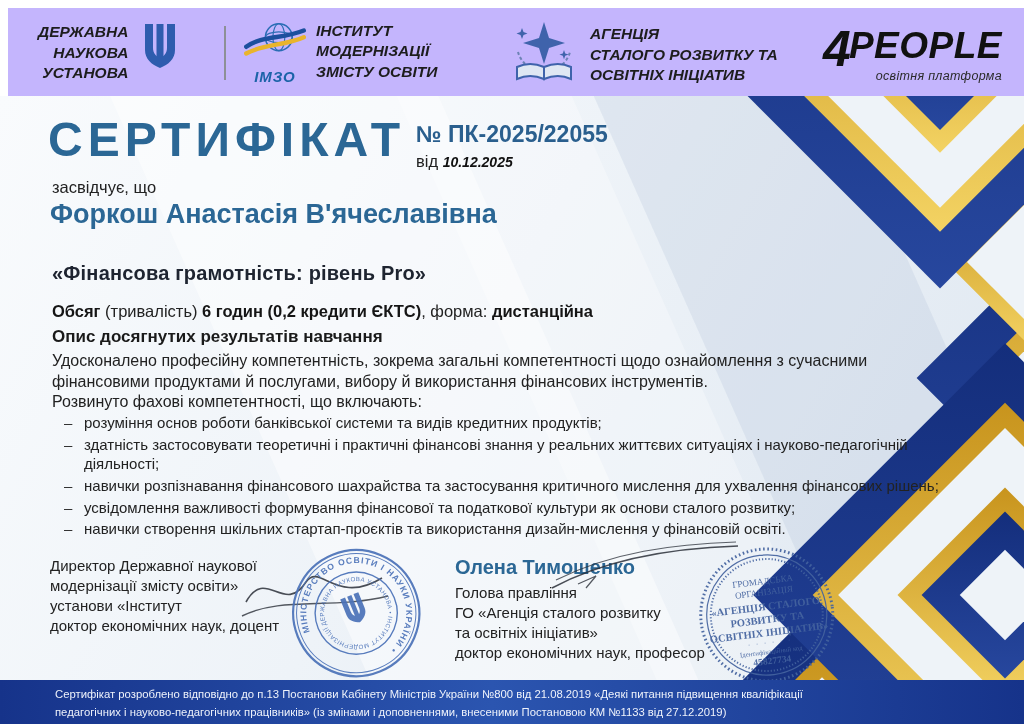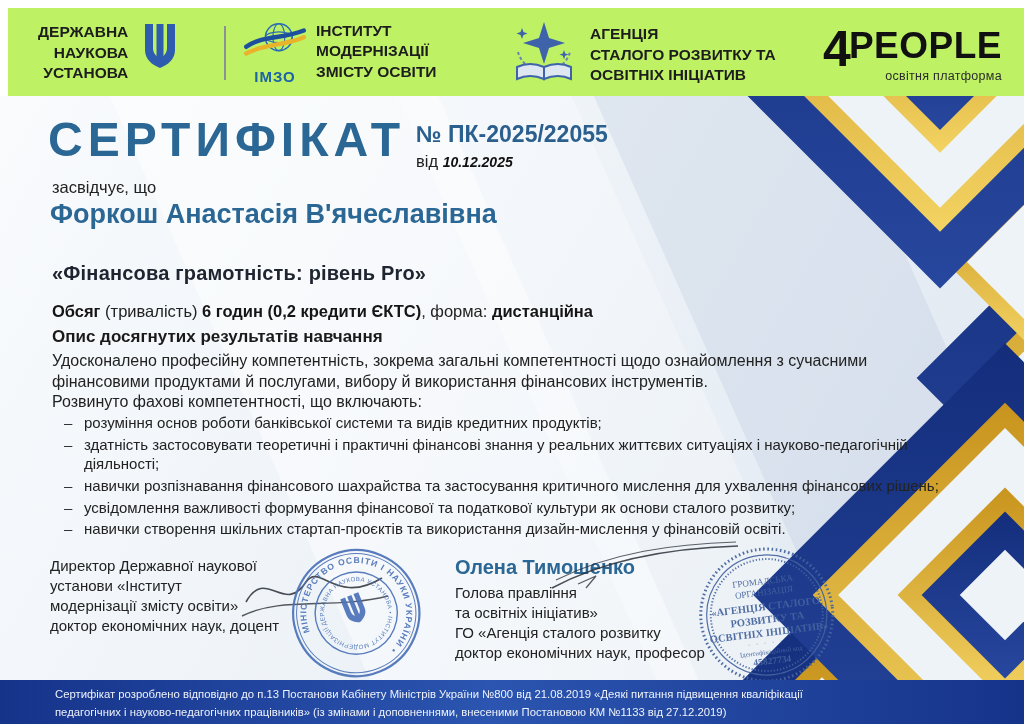--- a/index.html
+++ b/index.html
@@ -5,21 +5,21 @@
   html,body{margin:0;padding:0;}
   body{
     width:1024px;height:724px;position:relative;overflow:hidden;
     background:#ffffff;
     font-family:"Liberation Sans","DejaVu Sans",sans-serif;
     color:#222;
   }
   
   .band{
     position:absolute;top:8px;left:8px;right:0;height:88px;
-    background:#bef264;z-index:3;display:flex;align-items:center;
+    background:#c4b5fd;z-index:3;display:flex;align-items:center;font-style:italic;
   }
   .dnu{position:absolute;left:30px;top:14px;display:flex;align-items:center;gap:12px;}
   .dnu-lines{text-align:right;font-weight:bold;font-size:15.5px;line-height:1.32;color:#1d1d1d;}
   .hdr-divider{position:absolute;left:216px;top:18px;width:2px;height:54px;background:#8d9097;}
   .imzo{position:absolute;left:236px;top:10px;display:flex;align-items:center;gap:10px;}
   .imzo-logo{display:flex;flex-direction:column;align-items:center;}
   .imzo-abbr{font-weight:bold;font-size:15px;color:#1c63a8;letter-spacing:1px;margin-top:-2px;}
   .hdr-lines{font-weight:bold;font-size:15.5px;line-height:1.32;color:#1d1d1d;}
   .agency{position:absolute;left:500px;top:10px;display:flex;align-items:center;gap:10px;}
   .p4{position:absolute;right:22px;top:16px;text-align:right;line-height:1;}
@@ -192,29 +192,29 @@
   <ul class="bullets">
     <li>розуміння основ роботи банківської системи та видів кредитних продуктів;</li>
     <li>здатність застосовувати теоретичні і практичні фінансові знання у реальних життєвих ситуаціях і науково-педагогічній діяльності;</li>
     <li>навички розпізнавання фінансового шахрайства та застосування критичного мислення для ухвалення фінансових рішень;</li>
     <li>усвідомлення важливості формування фінансової та податкової культури як основи сталого розвитку;</li>
     <li>навички створення шкільних стартап-проєктів та використання дизайн-мислення у фінансовій освіті.</li>
   </ul>
 
   <div class="sig sig-left">
     <div class="sig-line">Директор Державної наукової</div>
+    <div class="sig-line">модернізації змісту освіти»</div>
     <div class="sig-line">установи «Інститут</div>
-    <div class="sig-line">модернізації змісту освіти»</div>
     <div class="sig-line">доктор економічних наук, доцент</div>
   </div>
   <div class="sig sig-right">
     <div class="sig-name">Олена Тимошенко</div>
     <div class="sig-line">Голова правління</div>
+    <div class="sig-line">ГО «Агенція сталого розвитку</div>
     <div class="sig-line">та освітніх ініціатив»</div>
-    <div class="sig-line">ГО «Агенція сталого розвитку</div>
     <div class="sig-line">доктор економічних наук, професор</div>
   </div>
 
   <span class="scribble scr-left">
     <svg width="150" height="72" viewBox="0 0 150 72" fill="none">
       <path d="M6 44 C 26 8, 44 58, 66 24 C 80 4, 96 48, 142 20" stroke="#2a2f38" stroke-width="1.6" opacity=".85"></path>
       <path d="M2 58 C 42 38, 92 52, 148 38" stroke="#2a2f38" stroke-width="1.4" opacity=".8"></path>
     </svg>
   </span>
   <span class="scribble scr-right">

